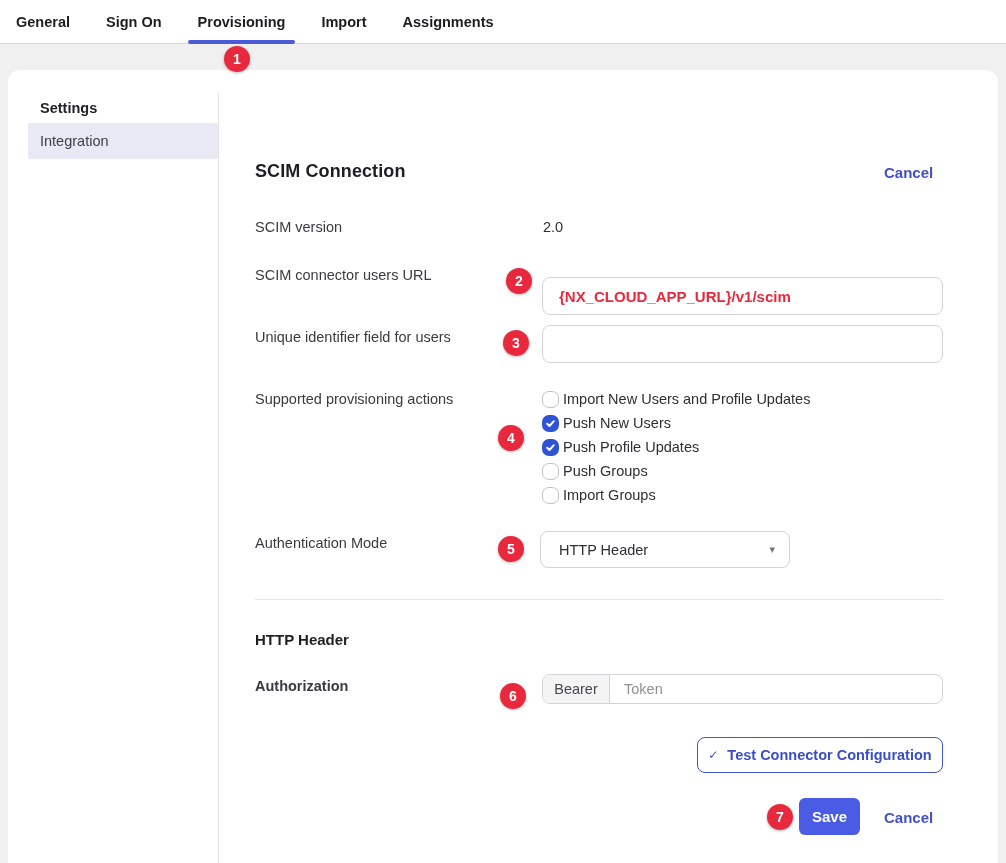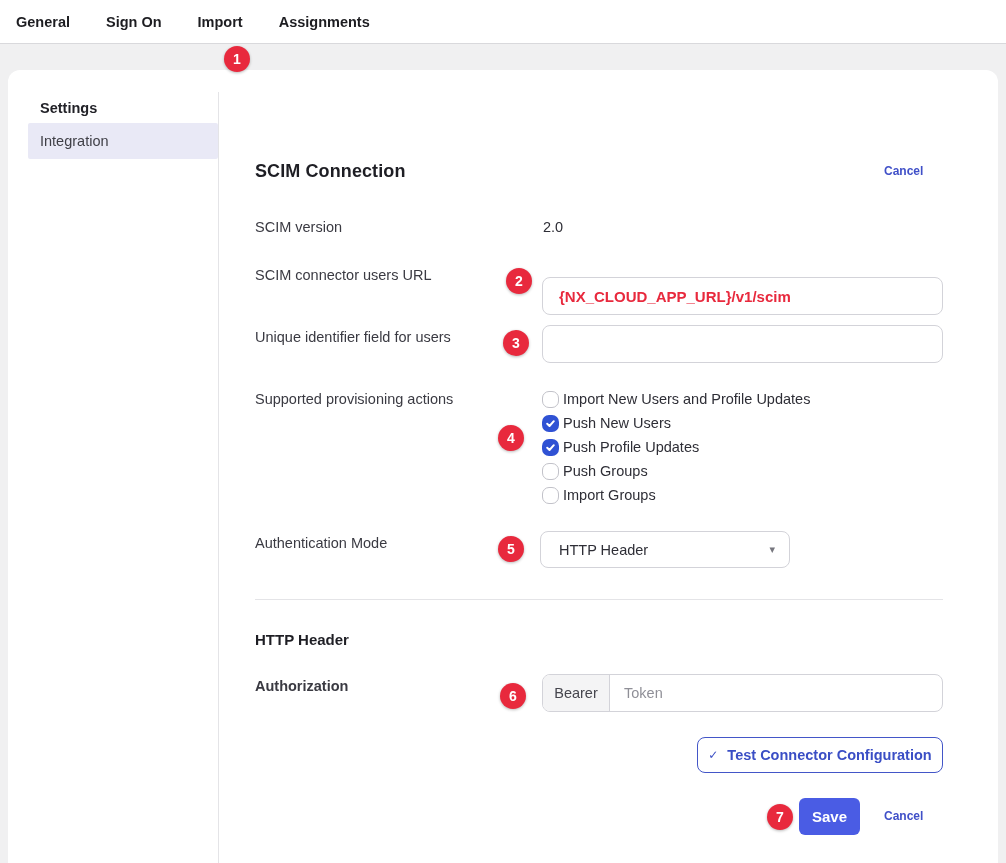--- a/index.html
+++ b/index.html
@@ -101,21 +101,21 @@
   .form-title {
     position: absolute;
     left: 255px; top: 161px;
     font-size: 18px;
     font-weight: 700;
     color: #1e1e24;
     letter-spacing: .1px;
   }
   .link {
     position: absolute;
-    font-size: 12px;
+    font-size: 15px;
     font-weight: 700;
     color: #4050c8;
     cursor: pointer;
     text-decoration: none;
   }
   .static-value {
     position: absolute;
     left: 543px;
     font-size: 14.5px;
     color: #2e2e36;
@@ -204,21 +204,21 @@
     left: 255px; top: 631px;
     font-size: 15px;
     font-weight: 700;
     color: #1e1e24;
   }
 
   
   .input-group {
     position: absolute;
     left: 542px; top: 674px;
-    width: 401px; height: 38px;
+    width: 401px; height: 30px;
     border: 1px solid #d3d3d9;
     border-radius: 8px;
     background: #fff;
     display: flex;
     overflow: hidden;
   }
   .input-prefix {
     width: 67px;
     background: #f4f4f5;
     border-right: 1px solid #d3d3d9;
@@ -301,20 +301,24 @@
 
   <nav class="tabbar">
     <div class="tab">
       <span>General</span>
 
     </div>
     <div class="tab">
       <span>Sign On</span>
 
     </div>
+    <div class="tab active">
+      <span>Provisioning</span>
+      <span class="underline"></span>
+    </div>
     <div class="tab">
       <span>Import</span>
 
     </div>
     <div class="tab">
       <span>Assignments</span>
 
     </div>
   </nav>
 

